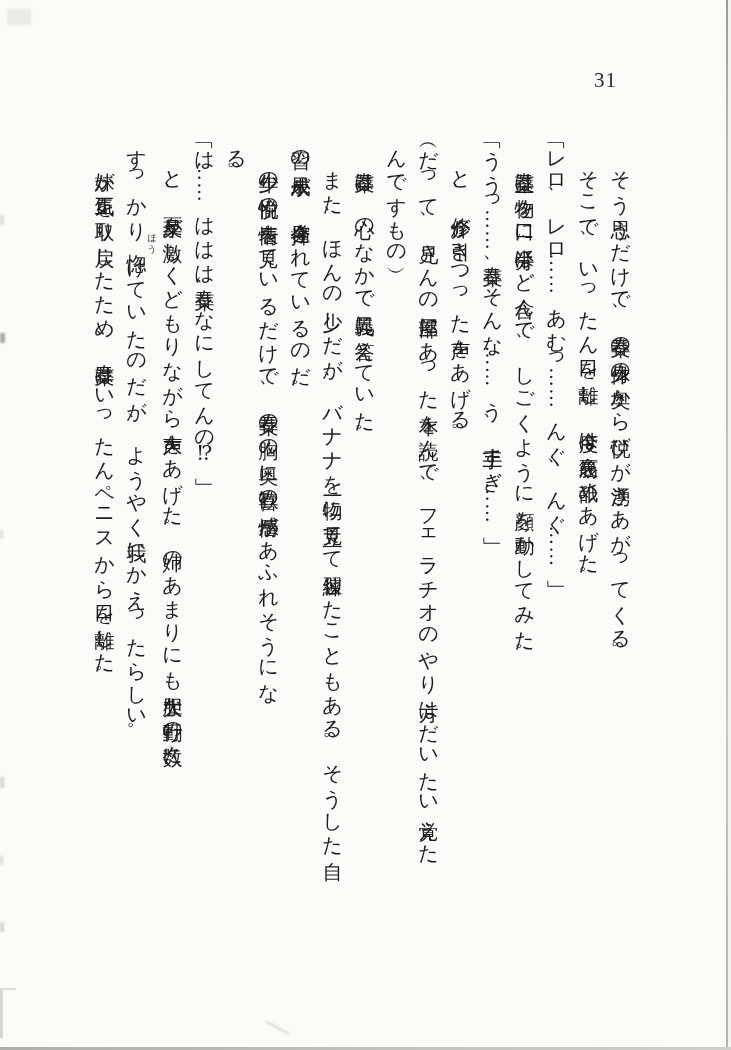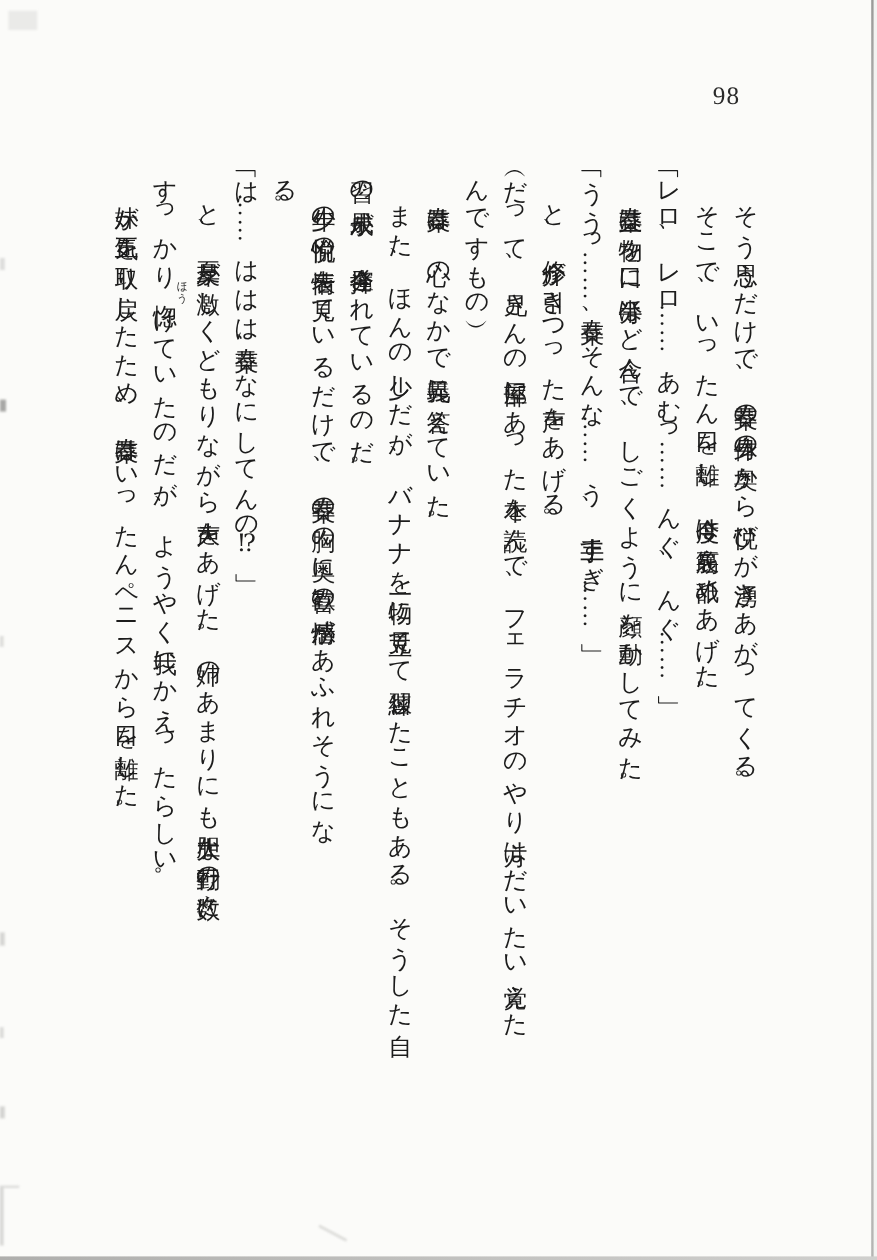--- a/index.html
+++ b/index.html
@@ -103,21 +103,21 @@
     border-top: 2px solid #d7d7d5;
     transform: rotate(28deg);
     filter: blur(1px);
   }
 </style>
 </head>
 <body>
 
 <div class="page">
 
-  <div class="page-number">98</div>
+  <div class="page-number">31</div>
 
   <div class="text-block">
       <div class="line">　そう思うだけで、春菜の身体の奥から悦びが湧きあがってくる。</div>
       <div class="line">　そこで、いったん口を離し、今度は裏筋を舐めあげた。</div>
       <div class="line">「レロ、レロ……あむっ……んぐ、んぐ……」</div>
       <div class="line">　春菜は一物を口に半分ほど含んで、しごくように顔を動かしてみた。</div>
       <div class="line">「ううっ……春菜、そんな……う、上手すぎ……」</div>
       <div class="line">　と、修介が引きつった声をあげる。</div>
       <div class="line">（だって、兄さんの部屋にあった本を読んで、フェラチオのやり方はだいたい覚えた</div>
       <div class="line">んですもの）</div>

